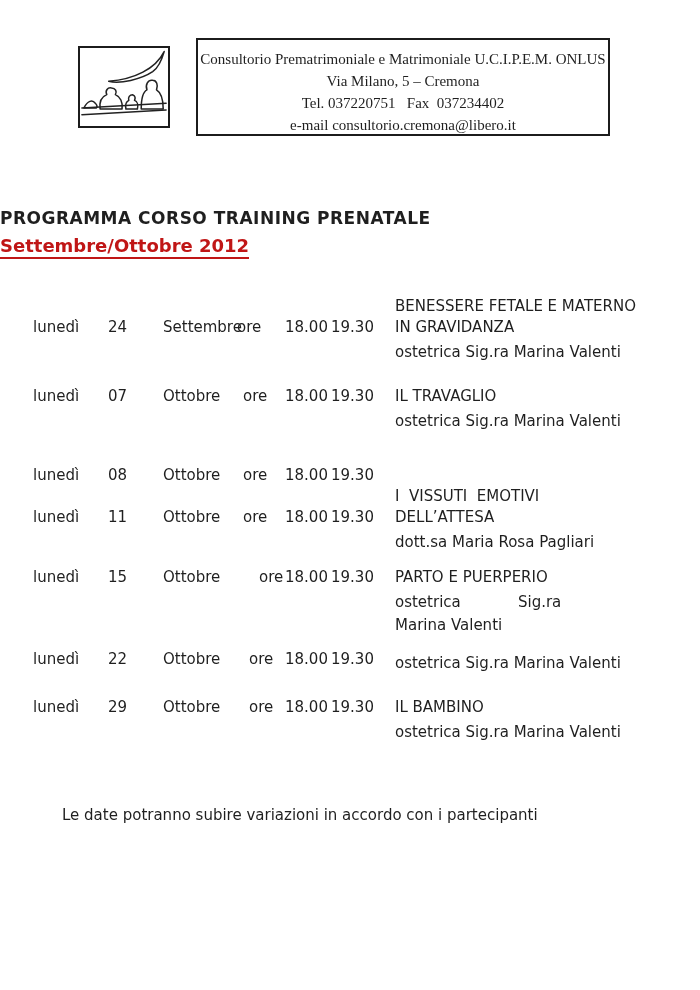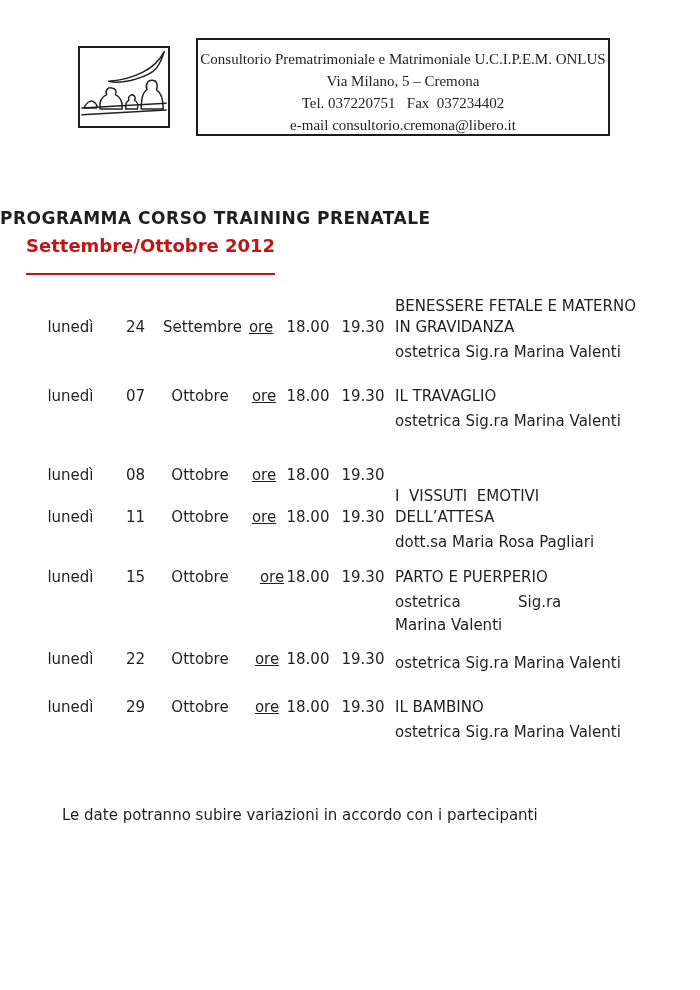--- a/index.html
+++ b/index.html
@@ -28,32 +28,32 @@
   
   .titles{width:626px;text-align:left;margin-top:70px;}
   .main-title{
     font-size:17px;font-weight:bold;letter-spacing:.5px;
     margin:0;line-height:24px;
   }
   .sub-title{
     font-size:18px;font-weight:bold;color:#c01616;
     margin:4px 0 0 0;line-height:24px;
   }
-  .sub-title .u{border-bottom:2px solid #c01616;padding-bottom:17px;margin-left:26px;}
+  .sub-title .u{border-bottom:2px solid #c01616;padding-bottom:1px;}
 
   
   .schedule{margin-top:38px;}
   .row{display:flex;padding-left:33px;font-size:15px;}
-  .cols{display:flex;align-self:flex-start;line-height:21px;text-align:center;}
+  .cols{display:flex;align-self:flex-start;line-height:21px;}
   .row.two .cols{padding-top:21px;}
   .c{display:inline-block;box-sizing:border-box;white-space:pre;}
   .c.day{width:75px;}
   .c.num{width:55px;}
   .c.month{width:74px;}
-  .c.ore{width:48px;text-decoration:underline;}
+  .c.ore{width:48px;}
   .c.t1{width:46px;}
   .c.t2{width:64px;}
   .topic{width:256px;}
   .title-line{line-height:21px;white-space:pre;}
   .speaker-line{line-height:23px;white-space:pre;}
   .speaker{margin-top:3px;}
   .schedule .row:nth-child(1){margin-bottom:22px;}
   .schedule .row:nth-child(2){margin-bottom:11px;}
   .schedule .row:nth-child(3){margin-bottom:0px;}
   .schedule .row:nth-child(4){margin-bottom:13px;}

